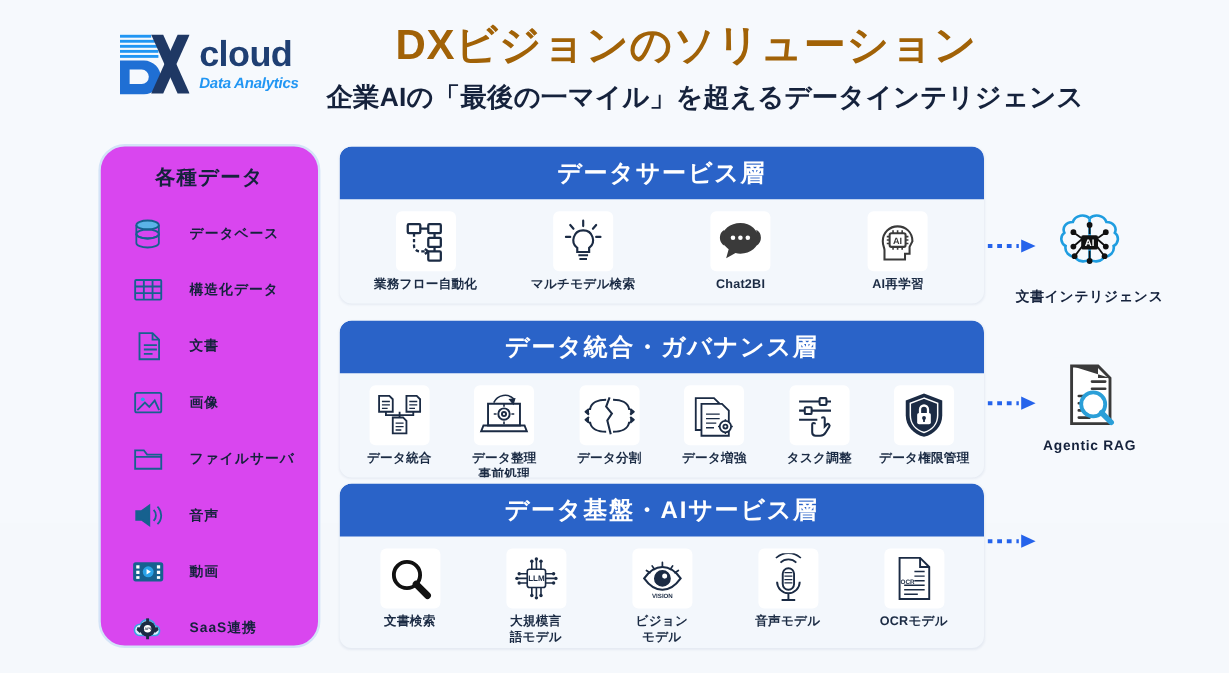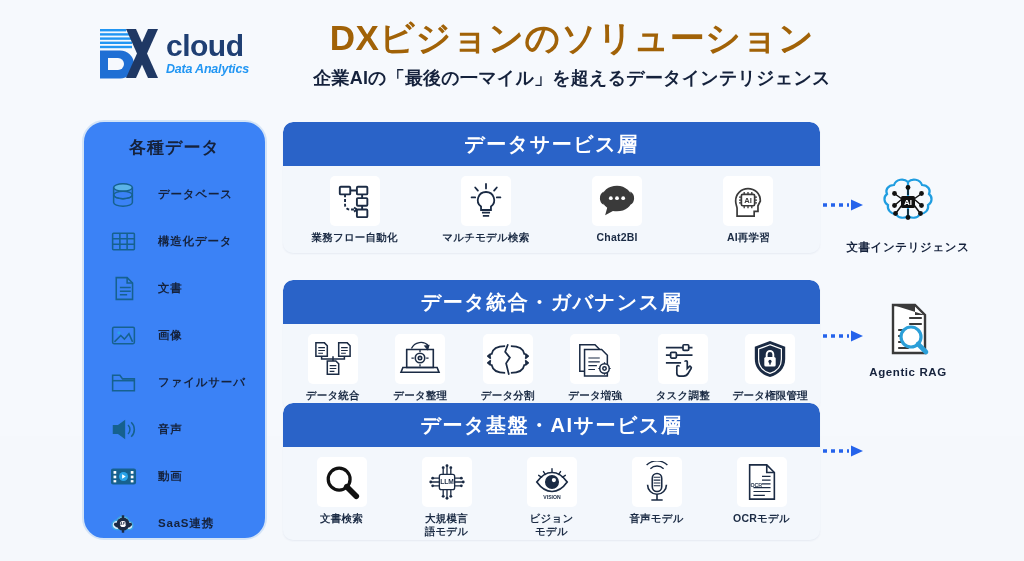--- a/index.html
+++ b/index.html
@@ -37,29 +37,29 @@
   #title-block {
     position: absolute; left: 272px; top: 18px; width: 600px;
     text-align: center;
   }
   #main-title {
     font-size: 35px; font-weight: 800; color: #a16207;
     letter-spacing: 0.5px; line-height: 1.15; white-space: nowrap;
   }
   #sub-title {
     margin-top: 8px;
-    font-size: 18px; font-weight: 700; color: #15223c;
+    font-size: 22px; font-weight: 700; color: #15223c;
     letter-spacing: 0.2px; white-space: nowrap;
   }
 
   
   #sidebar {
     position: absolute; left: 82px; top: 120px;
     width: 185px; height: 420px;
-    background: #3b82f6;
+    background: #d946ef;
     border: 2px solid #d4e4f7;
     border-radius: 22px;
   }
   #sidebar-title {
     text-align: center; margin-top: 14px;
     font-size: 17px; font-weight: 800; color: #15223c; letter-spacing: 1px;
   }
   #sidebar-list { margin-top: 12px; }
   .side-item {
     display: flex; align-items: center; height: 47px; padding-left: 22px;
@@ -75,21 +75,21 @@
 
   
   .layer {
     position: absolute; left: 283px; width: 537px;
     background: #f3f7fc;
     border-radius: 10px;
     box-shadow: 0 1px 2px rgba(30,60,110,0.07);
     overflow: hidden;
   }
   #layer-0 { top: 122px; height: 131px; }
-  #layer-1 { top: 280px; height: 131px; }
+  #layer-1 { top: 267px; height: 131px; }
   #layer-2 { top: 403px; height: 137px; }
   .layer-header {
     height: 44px; background: #2a63c8;
     display: flex; align-items: center; justify-content: center;
     border-radius: 10px 10px 0 0;
   }
   .layer-header-text {
     color: #ffffff; font-size: 20px; font-weight: 800; letter-spacing: 1.5px;
   }
   .layer-body {

